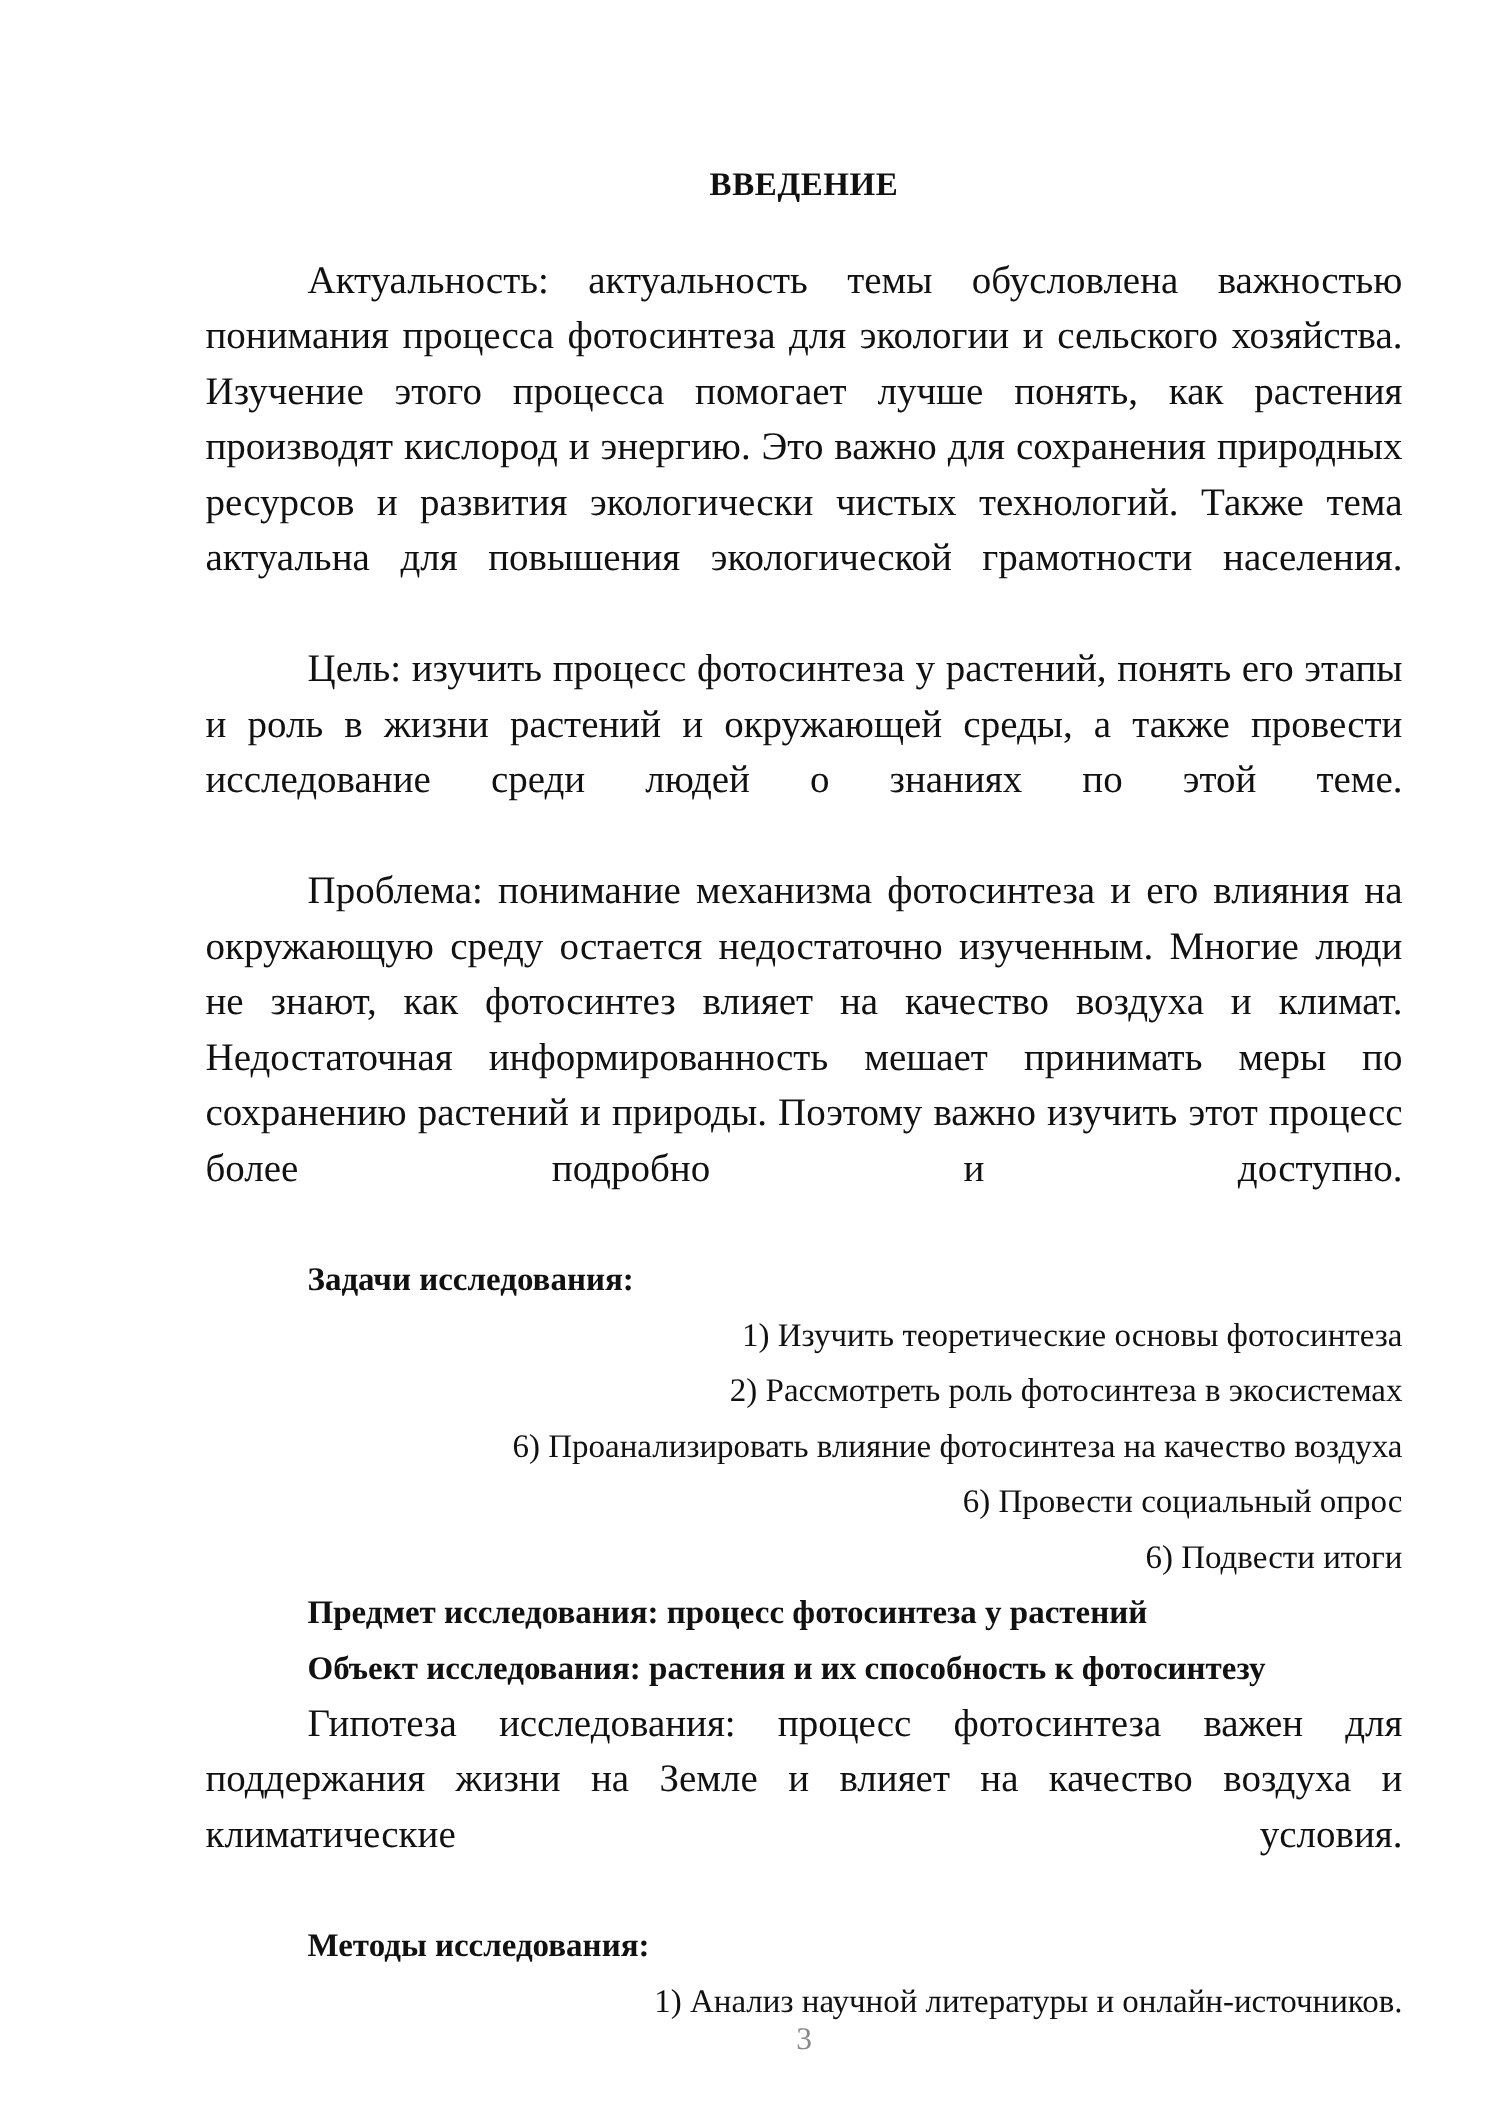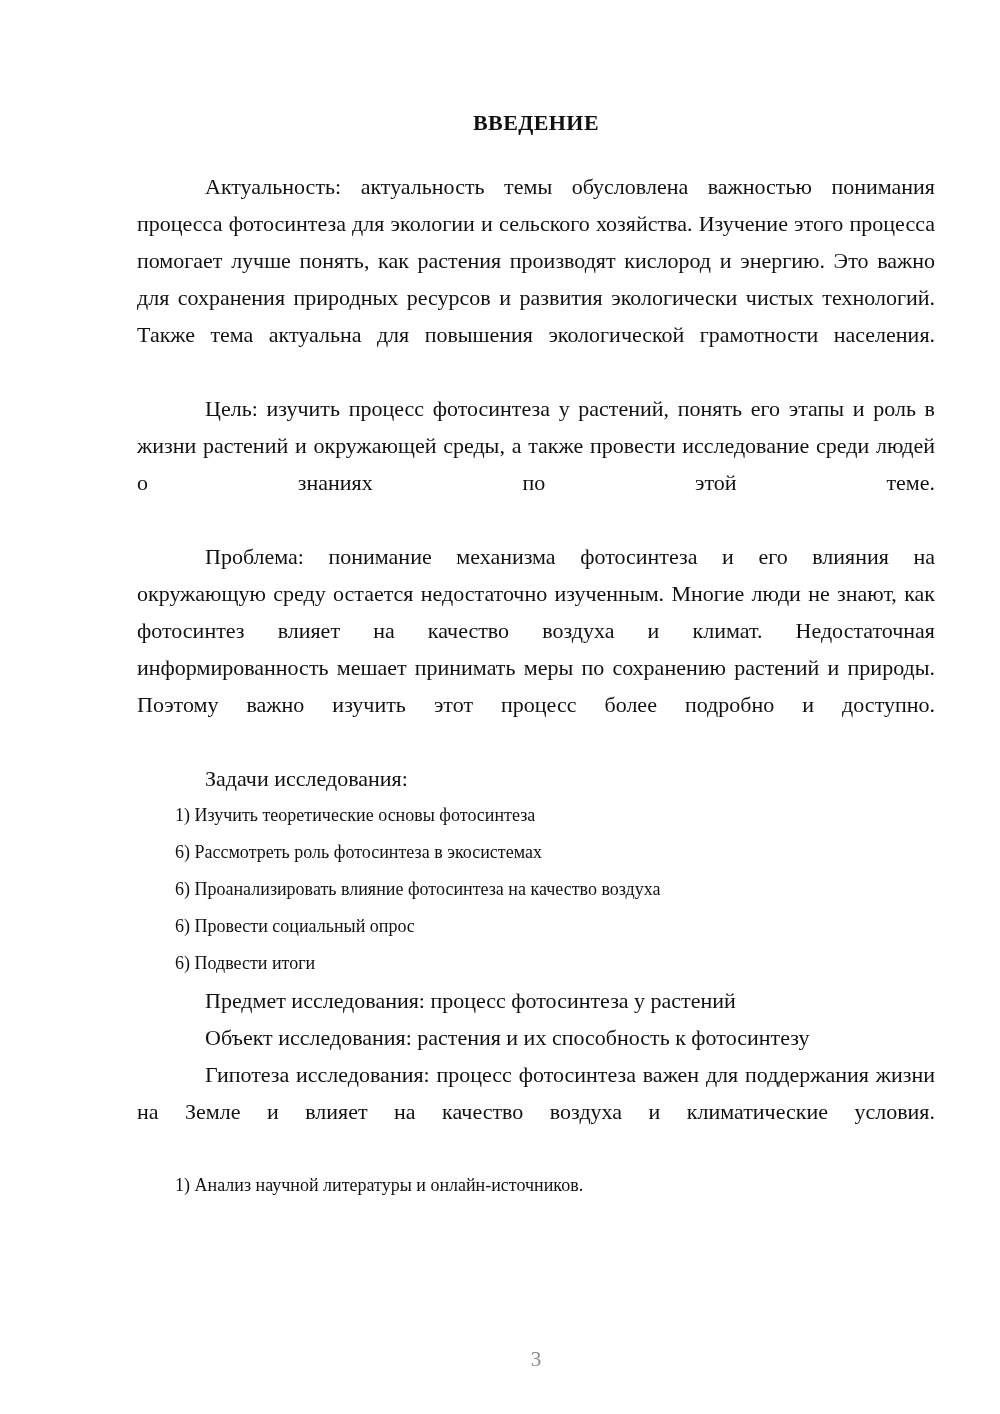--- a/index.html
+++ b/index.html
@@ -27,45 +27,46 @@
   }
   .doc-heading {
     font-size: 22px;
     font-weight: bold;
     text-align: center;
     letter-spacing: 0.4px;
     line-height: 33px;
     margin: 0 0 29px 0;
   }
   .para {
-    font-size: 22px;
+    font-size: 26px;
     line-height: 37px;
     text-align: justify;
     text-justify: inter-word;
     text-indent: 68px;
     margin: 0;
     hyphens: none;
   }
   
   .para::after {
     content: "";
     display: inline-block;
     width: 100%;
   }
   .lede {
     font-size: 22px;
     line-height: 37px;
     text-align: left;
     text-indent: 68px;
     margin: 0;
+    font-weight: bold;
   }
   .list-item {
-    font-size: 18px;
+    font-size: 22px;
     line-height: 37px;
-    text-align: left;
+    text-align: right;
     text-indent: 0;
     margin: 0;
     padding-left: 38px;
   }
   .page-number {
     position: absolute;
     left: 137px;
     width: 798px;
     top: 1331px;
     text-align: center;
@@ -85,31 +86,32 @@
 
     <p class="para">Актуальность: актуальность темы обусловлена важностью понимания процесса фотосинтеза для экологии и сельского хозяйства. Изучение этого процесса помогает лучше понять, как растения производят кислород и энергию. Это важно для сохранения природных ресурсов и развития экологически чистых технологий. Также тема актуальна для повышения экологической грамотности населения.</p>
 
     <p class="para">Цель: изучить процесс фотосинтеза у растений, понять его этапы и роль в жизни растений и окружающей среды, а также провести исследование среди людей о знаниях по этой теме.</p>
 
     <p class="para">Проблема: понимание механизма фотосинтеза и его влияния на окружающую среду остается недостаточно изученным. Многие люди не знают, как фотосинтез влияет на качество воздуха и климат. Недостаточная информированность мешает принимать меры по сохранению растений и природы. Поэтому важно изучить этот процесс более подробно и доступно.</p>
 
     <p class="lede">Задачи исследования:</p>
 
     <p class="list-item">1) Изучить теоретические основы фотосинтеза</p>
-    <p class="list-item">6) Рассмотреть роль фотосинтеза в экосистемах</p>
+    <p class="list-item">2) Рассмотреть роль фотосинтеза в экосистемах</p>
     <p class="list-item">6) Проанализировать влияние фотосинтеза на качество воздуха</p>
     <p class="list-item">6) Провести социальный опрос</p>
     <p class="list-item">6) Подвести итоги</p>
 
     <p class="lede">Предмет исследования: процесс фотосинтеза у растений</p>
 
     <p class="lede">Объект исследования: растения и их способность к фотосинтезу</p>
 
     <p class="para">Гипотеза исследования: процесс фотосинтеза важен для поддержания жизни на Земле и влияет на качество воздуха и климатические условия.</p>
 
+    <p class="lede">Методы исследования:</p>
 
     <p class="list-item">1) Анализ научной литературы и онлайн-источников.</p>
 
   </div>
 
   <div class="page-number">3</div>
 
 </div>
 
 </body></html>

